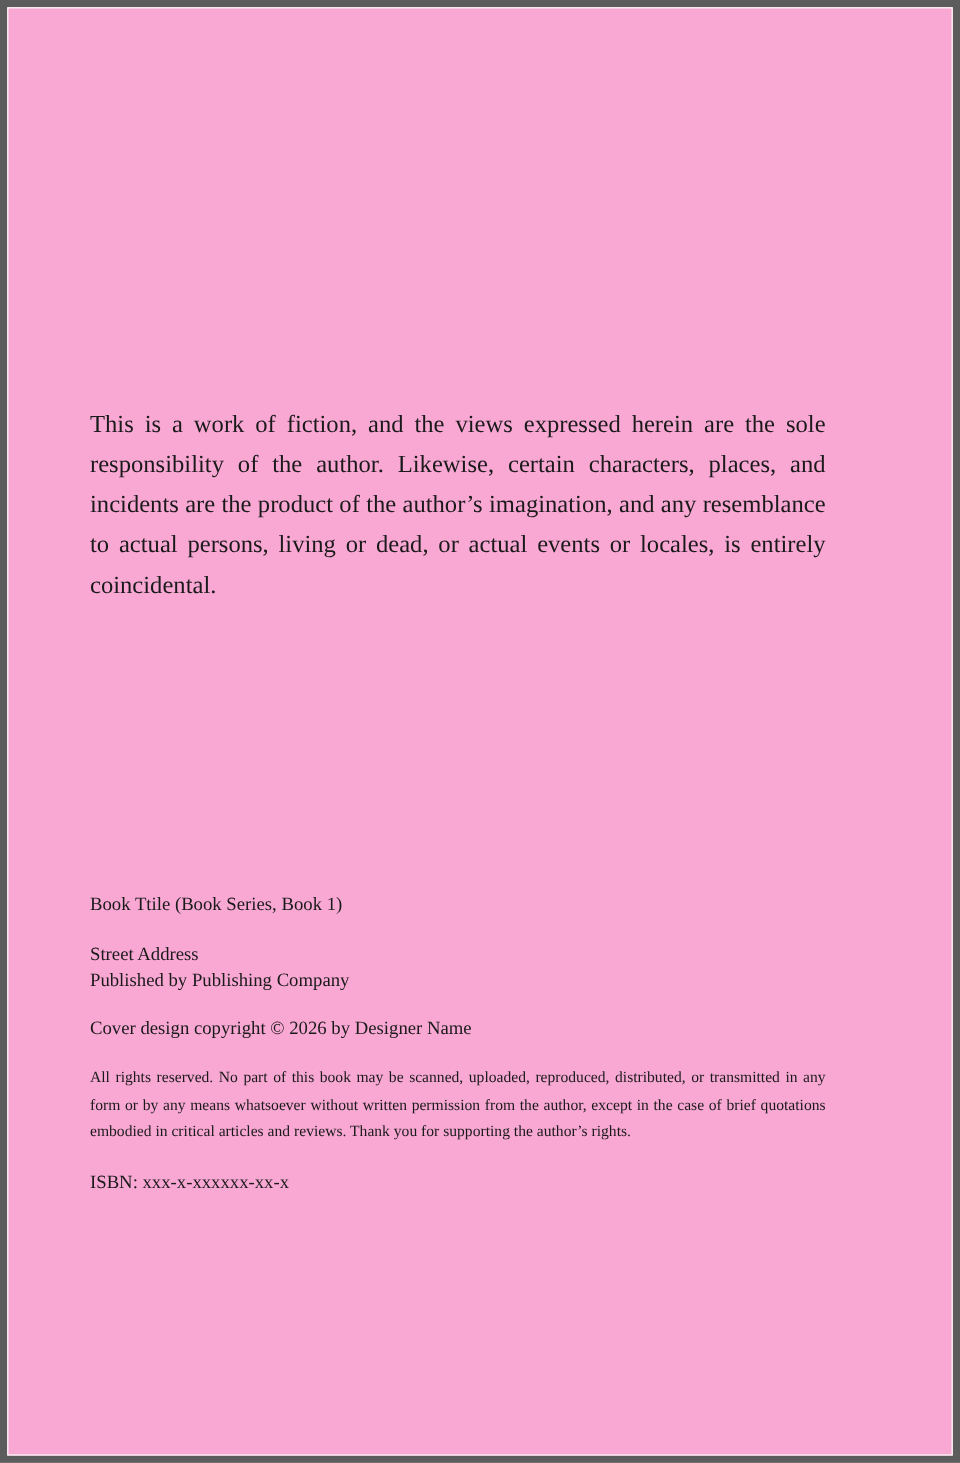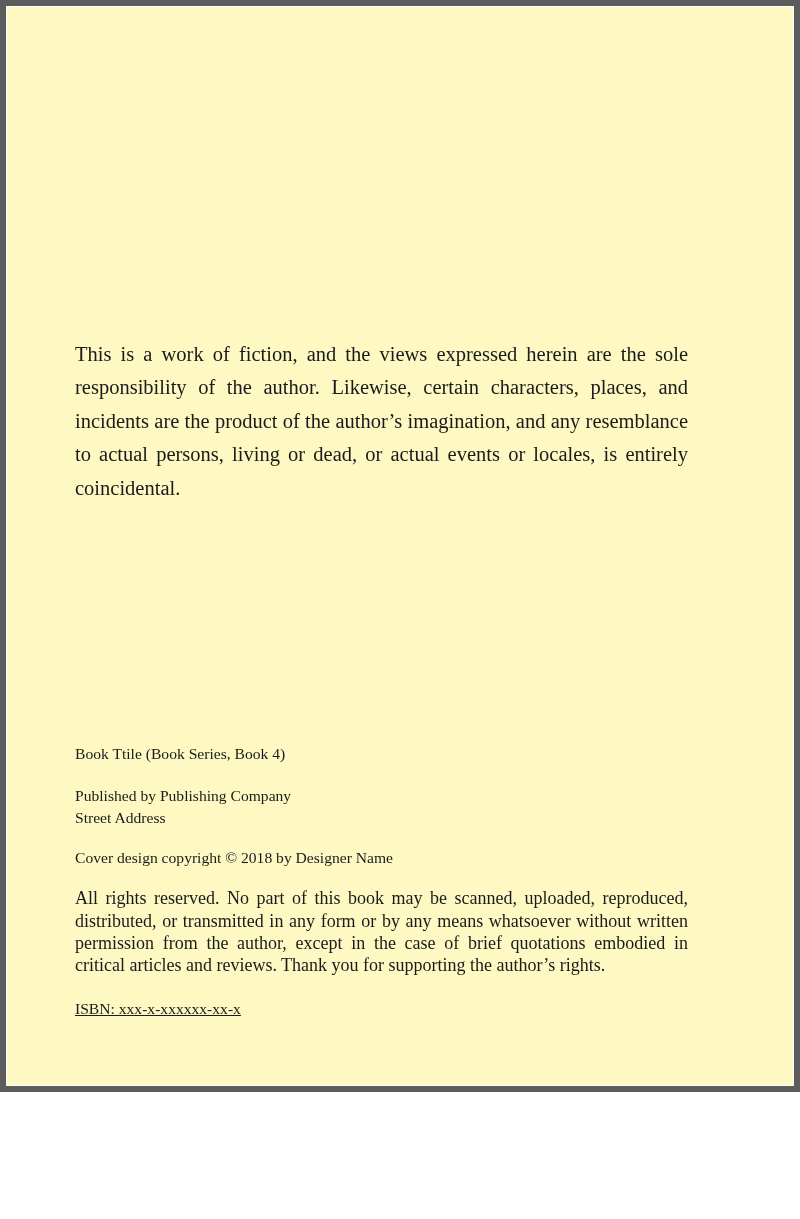--- a/index.html
+++ b/index.html
@@ -13,23 +13,23 @@
     height: 1219px;
     font-family: "Liberation Serif", "DejaVu Serif", serif;
     color: #1a1a1a;
     overflow: hidden;
   }
 
   
   .page-frame {
     box-sizing: border-box;
     width: 800px;
-    height: 1092px;
+    height: 1219px;
     border: 6px solid #5c5c5c;
-    background: #fef9c3;
+    background: #f9a8d4;
     position: relative;
   }
 
   
   .page-frame::after {
     content: "";
     position: absolute;
     left: 0; top: 0; right: 0; bottom: 0;
     border: 1px solid #fcfcfc;
     pointer-events: none;
@@ -75,56 +75,55 @@
     margin-bottom: 0;
   }
 
   .imprint-block p {
     margin: 0;
   }
 
   .rights {
     text-align: justify;
     text-justify: inter-word;
-    font-size: 18px;
+    font-size: 13px;
     line-height: 22.4px;
     margin: 0 0 21px 0;
     width: 613px;
   }
 
   .title-line {
     margin: 0 0 21px 0;
   }
 
   .isbn-block {
     margin: 0;
-    text-decoration: underline;
   }
 </style>
 </head>
 <body>
 
 <div class="page-frame">
   <div class="page-body">
 
     <p class="disclaimer">This is a work of fiction, and the views expressed herein are the sole responsibility of the author. Likewise, certain characters, places, and incidents are the product of the author’s imagination, and any resemblance to actual persons, living or dead, or actual events or locales, is entirely coincidental.</p>
 
     <div class="imprint">
 
       <div class="imprint-block title-line">
-        <p>Book Ttile (Book Series, Book 4)</p>
+        <p>Book Ttile (Book Series, Book 1)</p>
       </div>
 
       <div class="imprint-block">
+        <p>Street Address</p>
         <p>Published by Publishing Company</p>
-        <p>Street Address</p>
       </div>
 
       <div class="imprint-block">
-        <p>Cover design copyright © 2018 by Designer Name</p>
+        <p>Cover design copyright © 2026 by Designer Name</p>
       </div>
 
       <p class="rights">All rights reserved. No part of this book may be scanned, uploaded, reproduced, distributed, or transmitted in any form or by any means whatsoever without written permission from the author, except in the case of brief quotations embodied in critical articles and reviews. Thank you for supporting the author’s rights.</p>
 
 
       <div class="imprint-block isbn-block">
         <p>ISBN: xxx-x-xxxxxx-xx-x</p>
       </div>
 
     </div>

